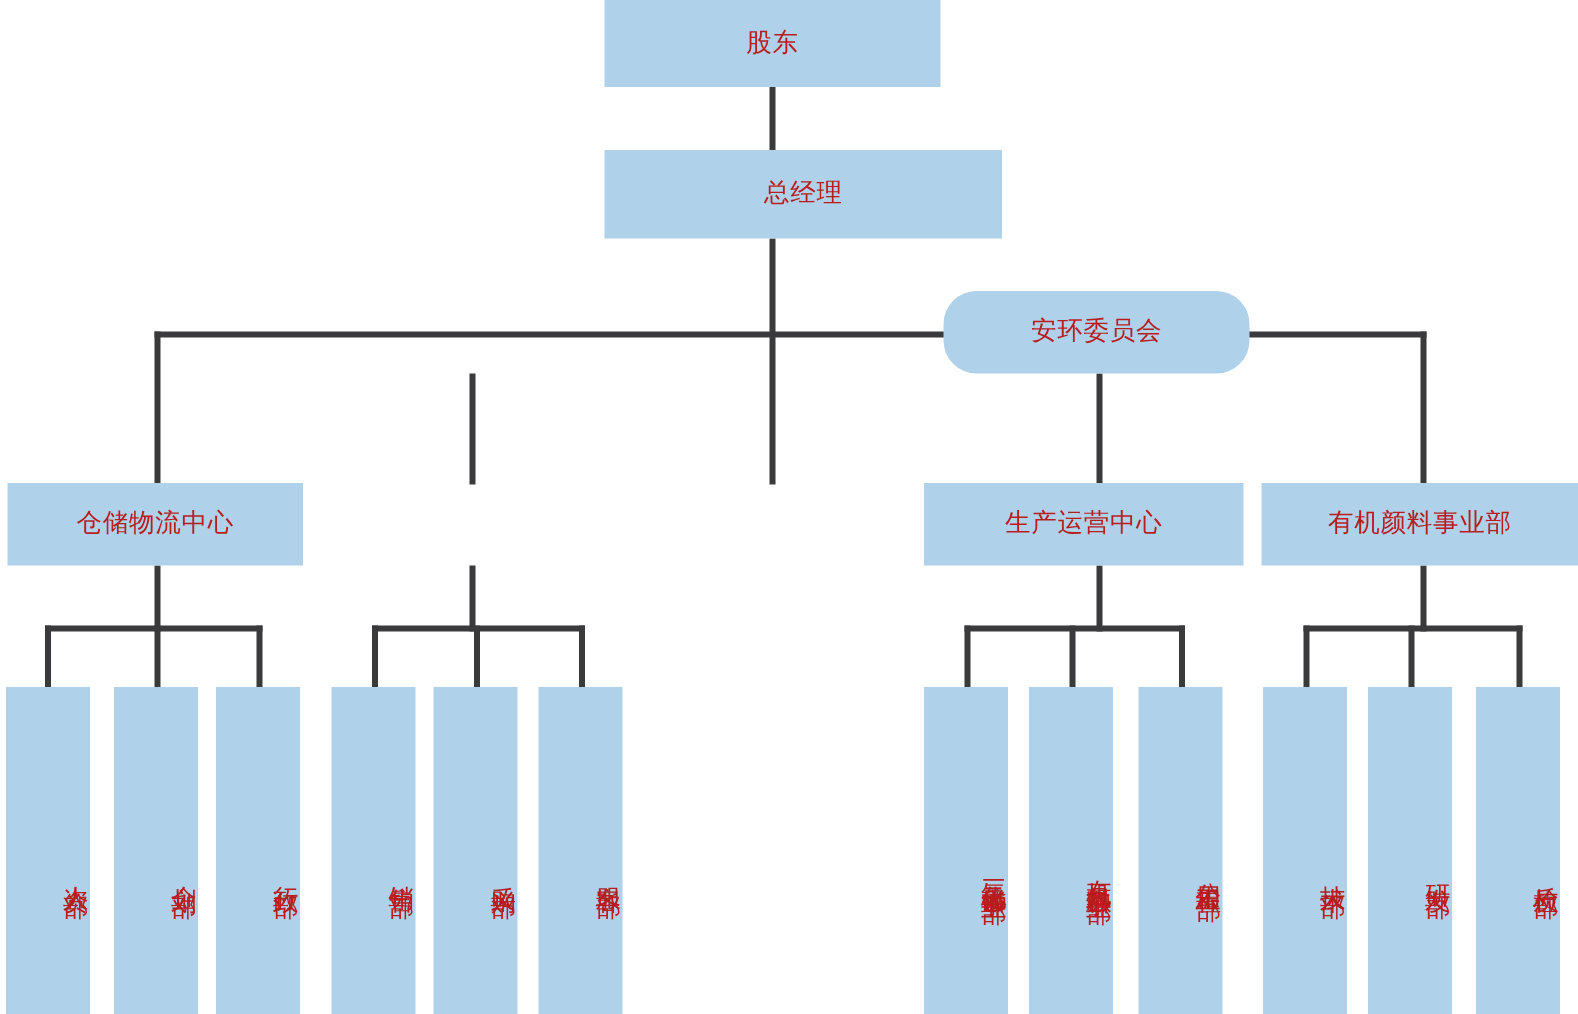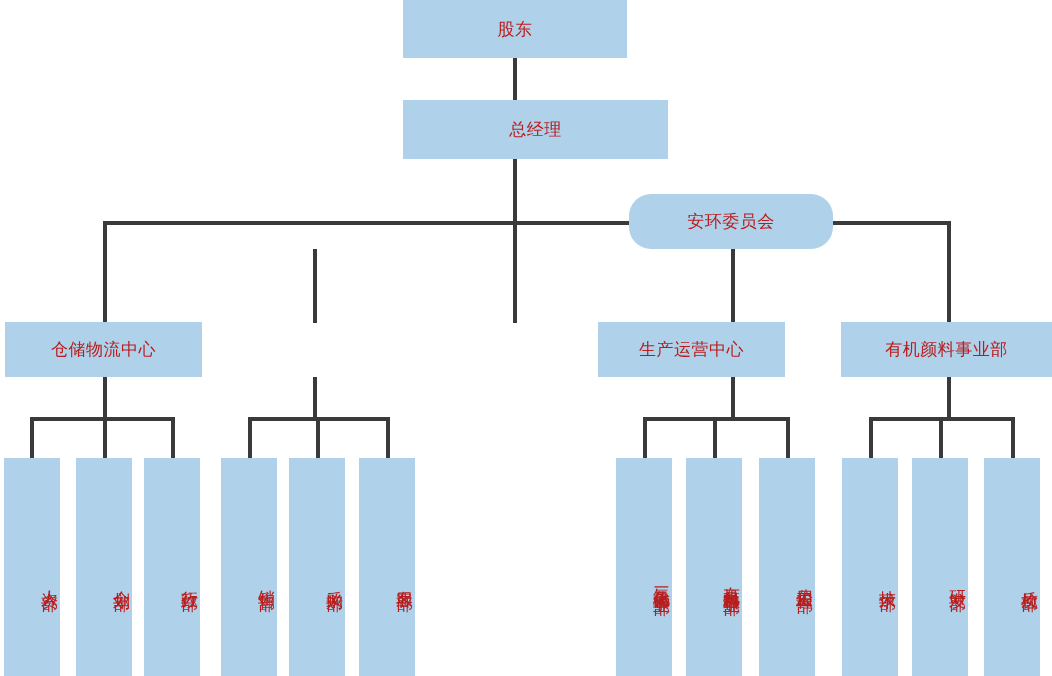--- a/index.html
+++ b/index.html
@@ -88,21 +88,21 @@
   <div class="conn vline" style="left:939px; top:417px; height:42px;"></div>
   <div class="conn vline" style="left:1011px; top:417px; height:42px;"></div>
 
   <div class="node h" style="left:403px; top:0px; width:224px; height:58px;">股东</div>
 
   <div class="node h" style="left:403px; top:100px; width:265px; height:59px;">总经理</div>
 
   <div class="node h" style="left:629px; top:194px; width:204px; height:55px;border-radius:22px;">安环委员会</div>
 
   <div class="node h" style="left:5px; top:322px; width:197px; height:55px;">仓储物流中心</div>
-  <div class="node h" style="left:598px; top:322px; width:187px; height:55px;">生产运营中心</div>
+  <div class="node h" style="left:616px; top:322px; width:213px; height:55px;">生产运营中心</div>
   <div class="node h" style="left:841px; top:322px; width:211px; height:55px;">有机颜料事业部</div>
 
   <div class="node v" style="left:4px; top:458px; width:56px; height:218px;">人资部</div>
   <div class="node v" style="left:76px; top:458px; width:56px; height:218px;">企划部</div>
   <div class="node v" style="left:144px; top:458px; width:56px; height:218px;">行政部</div>
 
   <div class="node v" style="left:221px; top:458px; width:56px; height:218px;">销售部</div>
   <div class="node v" style="left:289px; top:458px; width:56px; height:218px;">采购部</div>
   <div class="node v" style="left:359px; top:458px; width:56px; height:218px;">客服部</div>
 

